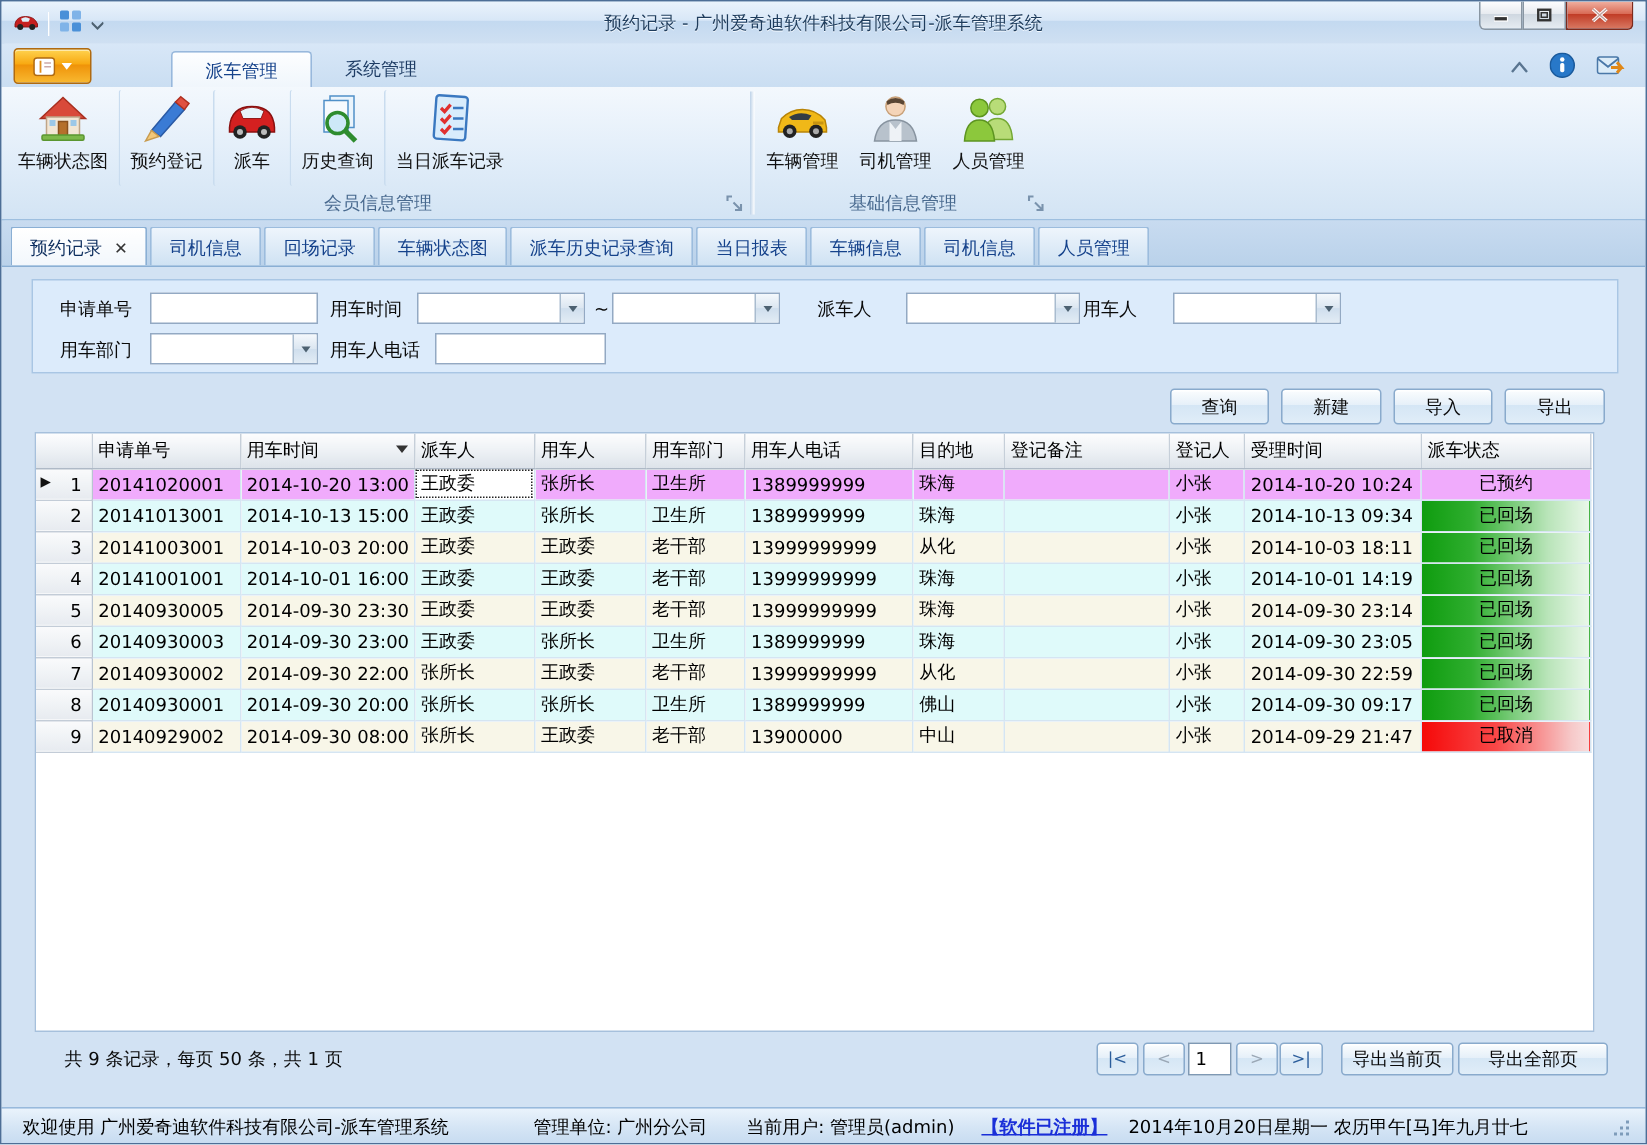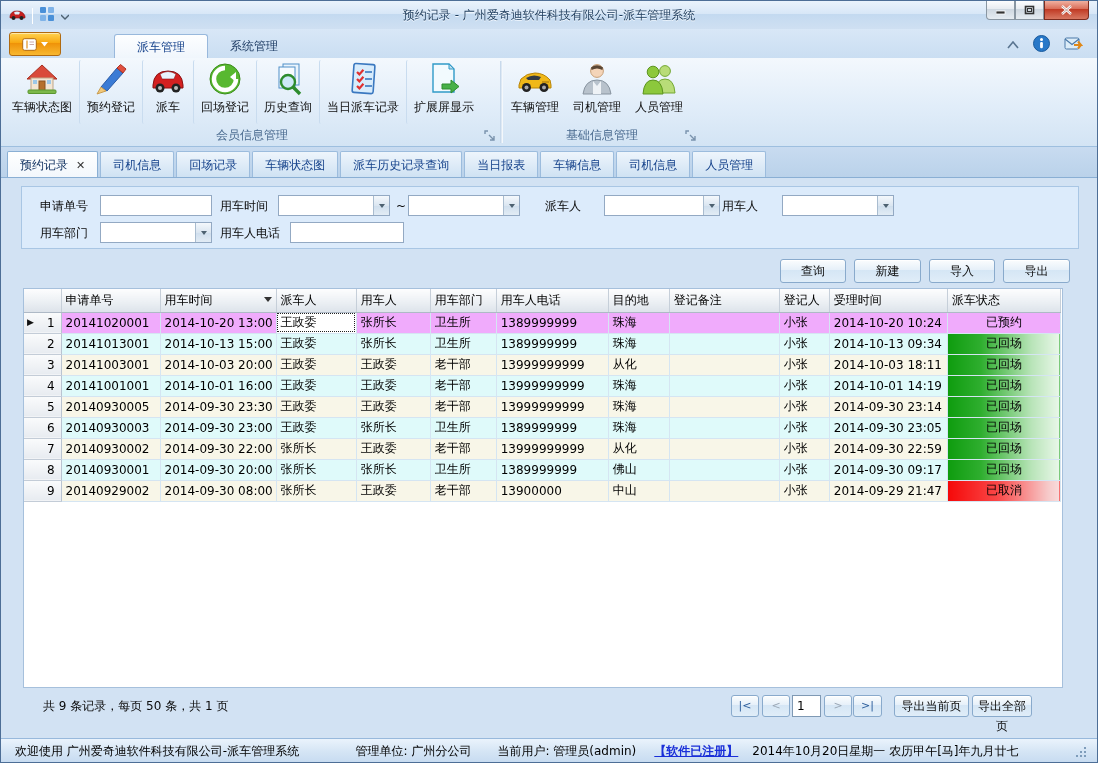--- a/index.html
+++ b/index.html
@@ -246,30 +246,20 @@
                 <circle cx="26" cy="27" r="4.5" fill="#222"></circle>
                 <circle cx="10" cy="27" r="2" fill="#bbb"></circle>
                 <circle cx="26" cy="27" r="2" fill="#bbb"></circle>
               </svg>
           </span>
           <span class="rlbl">派车</span>
         </div>
         <div class="rbtn">
           <span class="ricon">
             <svg width="36" height="36" viewBox="0 0 36 36">
-                <circle cx="18" cy="18" r="15" fill="#58b830" stroke="#3c8c1c"></circle>
-                <path d="M18 7 A11 11 0 1 0 29 18" fill="none" stroke="#fff" stroke-width="4.4"></path>
-                <polygon points="29,11 29,21 23,16" fill="#fff"></polygon>
-              </svg>
-          </span>
-          <span class="rlbl">回场登记</span>
-        </div>
-        <div class="rbtn">
-          <span class="ricon">
-            <svg width="36" height="36" viewBox="0 0 36 36">
                 <rect x="13" y="3" width="16" height="21" fill="#eaf4fc" stroke="#5090c8"></rect>
                 <rect x="9" y="6" width="16" height="21" fill="#f6fafe" stroke="#5090c8"></rect>
                 <circle cx="18" cy="21" r="7" fill="#cde9f8" stroke="#2e8c2e" stroke-width="2.4"></circle>
                 <line x1="23" y1="26" x2="30" y2="33" stroke="#2e8c2e" stroke-width="3.4"></line>
               </svg>
           </span>
           <span class="rlbl">历史查询</span>
         </div>
         <div class="rbtn">
           <span class="ricon">
@@ -277,30 +267,20 @@
                 <rect x="8" y="3" width="21" height="29" rx="2" fill="#d8ecfc" stroke="#3a78c0" stroke-width="1.6" transform="rotate(4 18 18)"></rect>
                 <path d="M12 11 l2.4 2.4 l4 -4.6" stroke="#e03030" stroke-width="2.2" fill="none"></path>
                 <line x1="20" y1="11" x2="27" y2="11" stroke="#3a78c0" stroke-width="1.6"></line>
                 <path d="M12 18 l2.4 2.4 l4 -4.6" stroke="#e03030" stroke-width="2.2" fill="none"></path>
                 <line x1="20" y1="18" x2="27" y2="18" stroke="#3a78c0" stroke-width="1.6"></line>
                 <path d="M12 25 l2.4 2.4 l4 -4.6" stroke="#e03030" stroke-width="2.2" fill="none"></path>
                 <line x1="20" y1="25" x2="27" y2="25" stroke="#3a78c0" stroke-width="1.6"></line>
               </svg>
           </span>
           <span class="rlbl">当日派车记录</span>
-        </div>
-        <div class="rbtn">
-          <span class="ricon">
-            <svg width="36" height="36" viewBox="0 0 36 36">
-                <path d="M7 3 L23 3 L28 8 L28 31 L7 31 Z" fill="#f2fafe" stroke="#309ac8" stroke-width="1.4"></path>
-                <path d="M23 3 L23 8 L28 8 Z" fill="#bcdcec" stroke="#309ac8"></path>
-                <path d="M16 23 L25 23 L25 19 L33 25.5 L25 32 L25 28 L16 28 Z" fill="#48b048" stroke="#2e8c2e"></path>
-              </svg>
-          </span>
-          <span class="rlbl">扩展屏显示</span>
         </div>
       </div>
       <div class="rfooter">会员信息管理</div>
       <span class="launcher">
         <svg width="12" height="12" viewBox="0 0 12 12">
             <path d="M1 4 L1 1 L4 1" fill="none" stroke="#7a93ad" stroke-width="1.4"></path>
             <path d="M5 5 L10 10 M10 6 L10 10 L6 10" fill="none" stroke="#7a93ad" stroke-width="1.4"></path>
           </svg>
       </span>
     </div>
@@ -578,21 +558,21 @@
       </table>
     </div>
 
     <div class="pagesum">共 9 条记录，每页 50 条，共 1 页</div>
     <div class="btn pgbtn on" style="left:730px;width:28px">|&lt;</div>
     <div class="btn pgbtn off" style="left:761px;width:28px">&lt;</div>
     <input class="pageinput" value="1" style="">
     <div class="btn pgbtn off" style="left:823px;width:28px">&gt;</div>
     <div class="btn pgbtn on" style="left:852px;width:29px">&gt;|</div>
     <div class="btn" style="left:893px;top:517px;width:75px;height:22px;line-height:20px">导出当前页</div>
-    <div class="btn" style="left:971px;top:517px;width:60px;height:22px;line-height:20px">导出全部页</div>
+    <div class="btn" style="left:971px;top:517px;width:100px;height:22px;line-height:20px">导出全部页</div>
   </div>
 
   <div class="statusbar">
     <span class="sb-welcome">欢迎使用 广州爱奇迪软件科技有限公司-派车管理系统</span>
     <span class="sb-org">管理单位: 广州分公司</span>
     <span class="sb-user">当前用户: 管理员(admin)</span>
     <span class="sb-lic">【软件已注册】</span>
     <span class="sb-date">2014年10月20日星期一 农历甲午[马]年九月廿七</span>
     <span class="grip">
       <svg width="12" height="12" viewBox="0 0 12 12">

